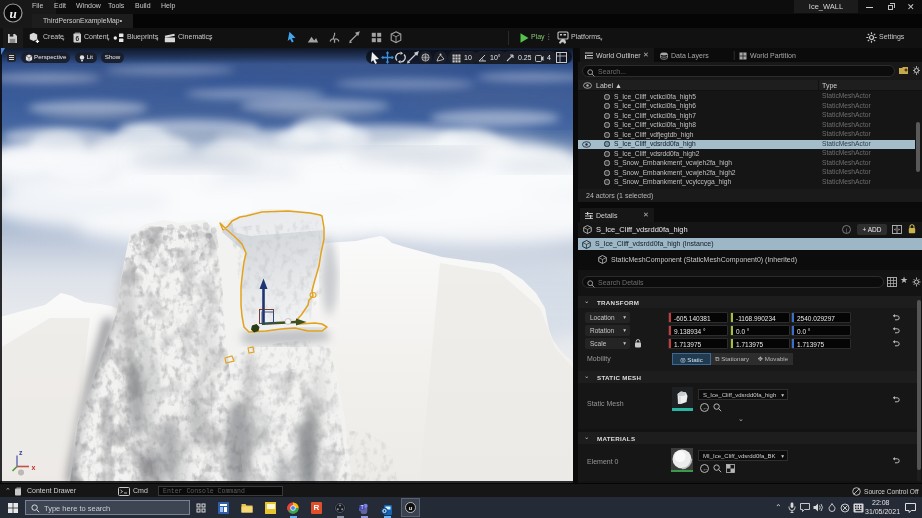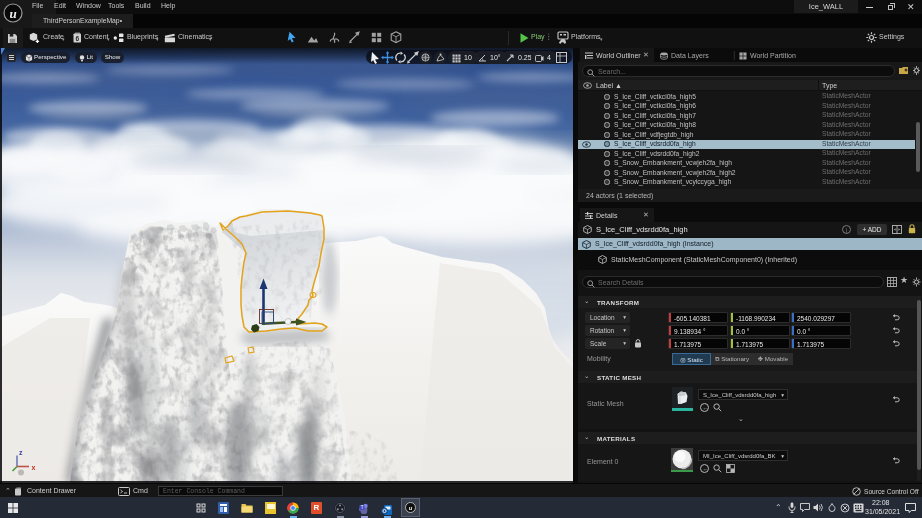--- a/index.html
+++ b/index.html
@@ -788,20 +788,27 @@
 
   <div class="abs" style="left:0;top:497px;width:922px;height:21px;background:#242a36;">
     <svg class="abs" style="left:8px;top:6px;" width="10" height="10" viewBox="0 0 10 10">
         <g fill="#e8e8e8">
           <rect x="0" y="0" width="4.6" height="4.6"></rect>
           <rect x="5.4" y="0" width="4.6" height="4.6"></rect>
           <rect x="0" y="5.4" width="4.6" height="4.6"></rect>
           <rect x="5.4" y="5.4" width="4.6" height="4.6"></rect>
         </g>
       </svg>
+    <div class="abs" style="left:25px;top:3px;width:165px;height:15px;background:#3d4452;border:1px solid #7a8194;box-sizing:border-box;">
+      <svg class="abs" style="left:5px;top:3px;" width="9" height="9" viewBox="0 0 9 9">
+          <circle cx="3.6" cy="3.6" r="2.7" fill="none" stroke="#d8dae0" stroke-width="1"></circle>
+          <path d="M5.6 5.6l2.6 2.6" stroke="#d8dae0" stroke-width="1"></path>
+        </svg>
+      <div class="abs" style="left:18px;top:3px;color:#ccd0d8;font-size:7.5px;">Type here to search</div>
+    </div>
 
     <svg class="abs" style="left:196px;top:6px;" width="10" height="10" viewBox="0 0 10 10">
         <g fill="none" stroke="#d8d8d8" stroke-width="1">
           <rect x="1" y="1" width="3" height="3"></rect>
           <rect x="6" y="1" width="3" height="3"></rect>
           <rect x="1" y="6" width="3" height="3"></rect>
           <rect x="6" y="6" width="3" height="3"></rect>
         </g>
       </svg>
     <div class="abs" style="left:218px;top:5px;width:11px;height:12px;background:#2f5fa8;border-radius:1px;">

